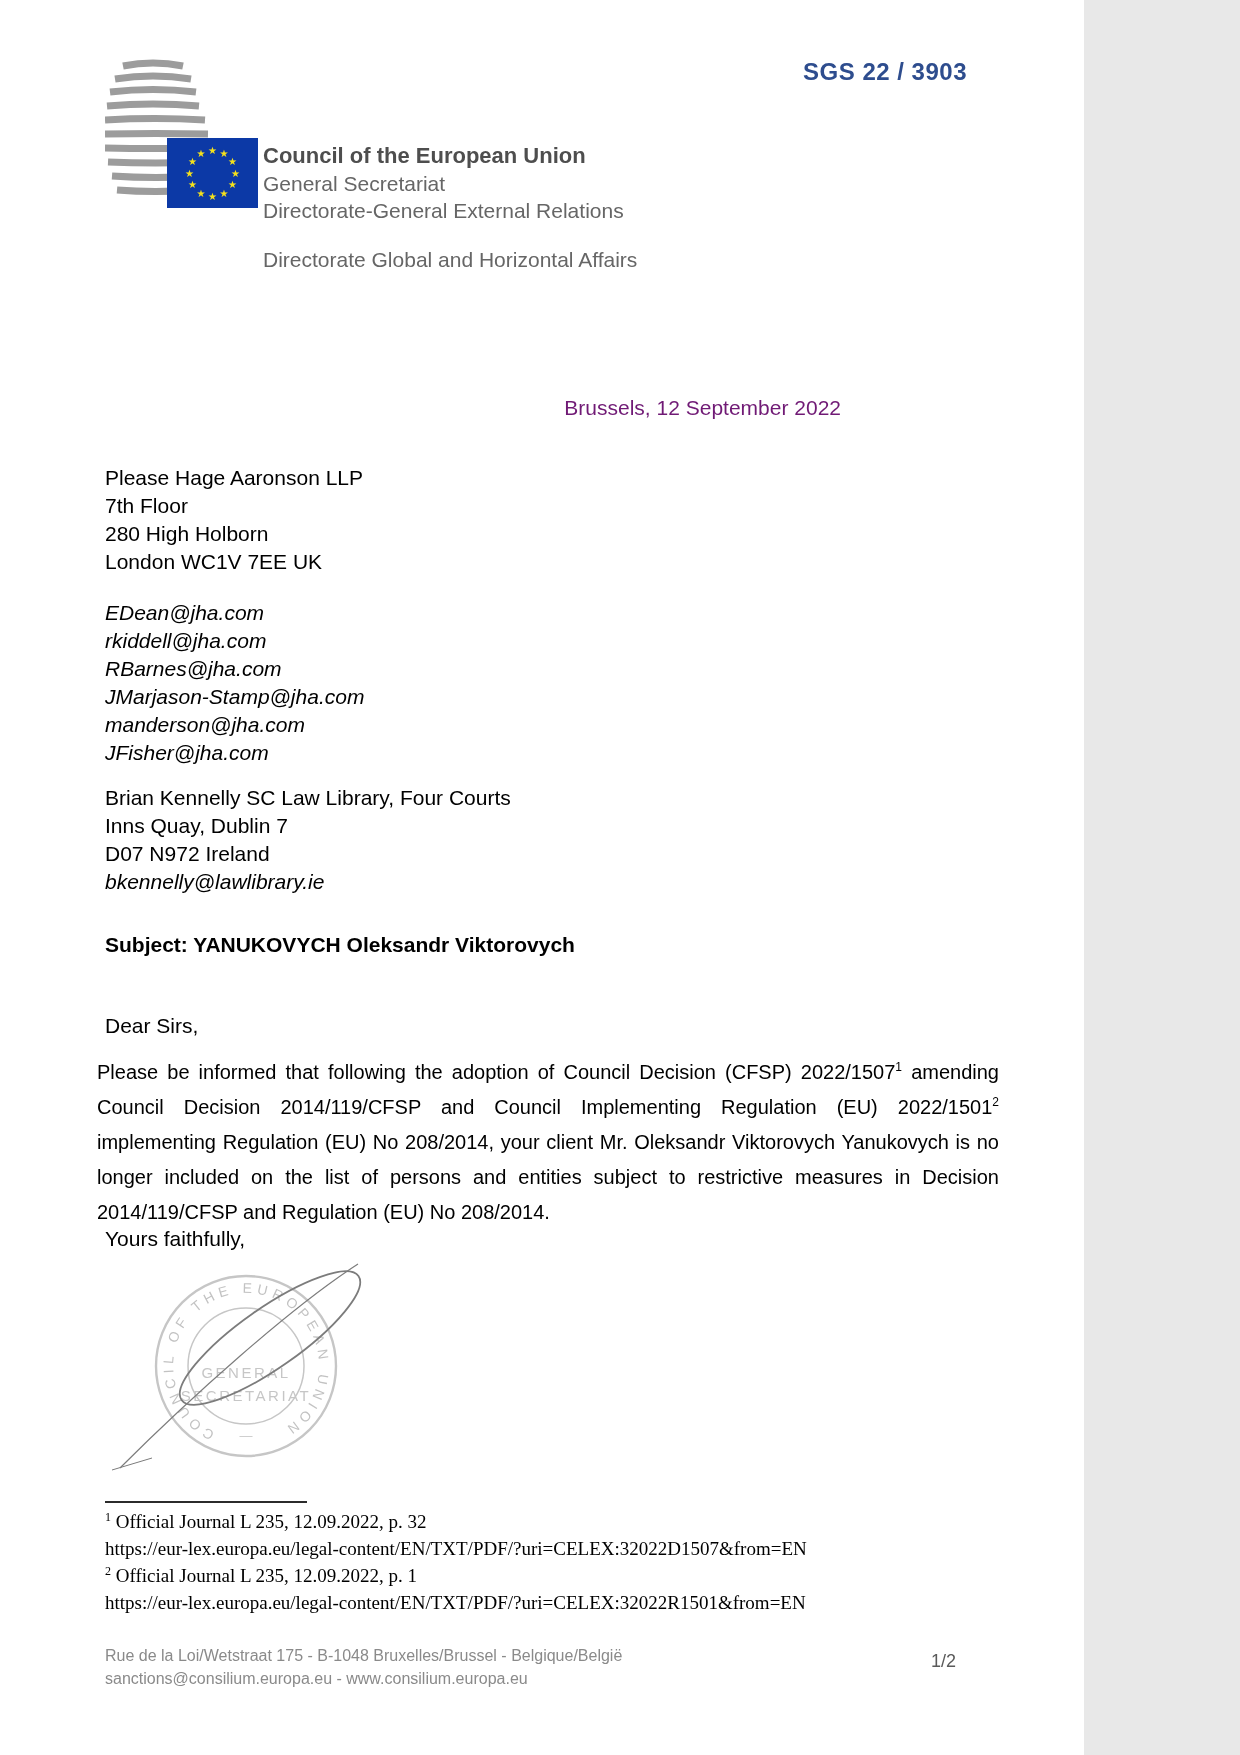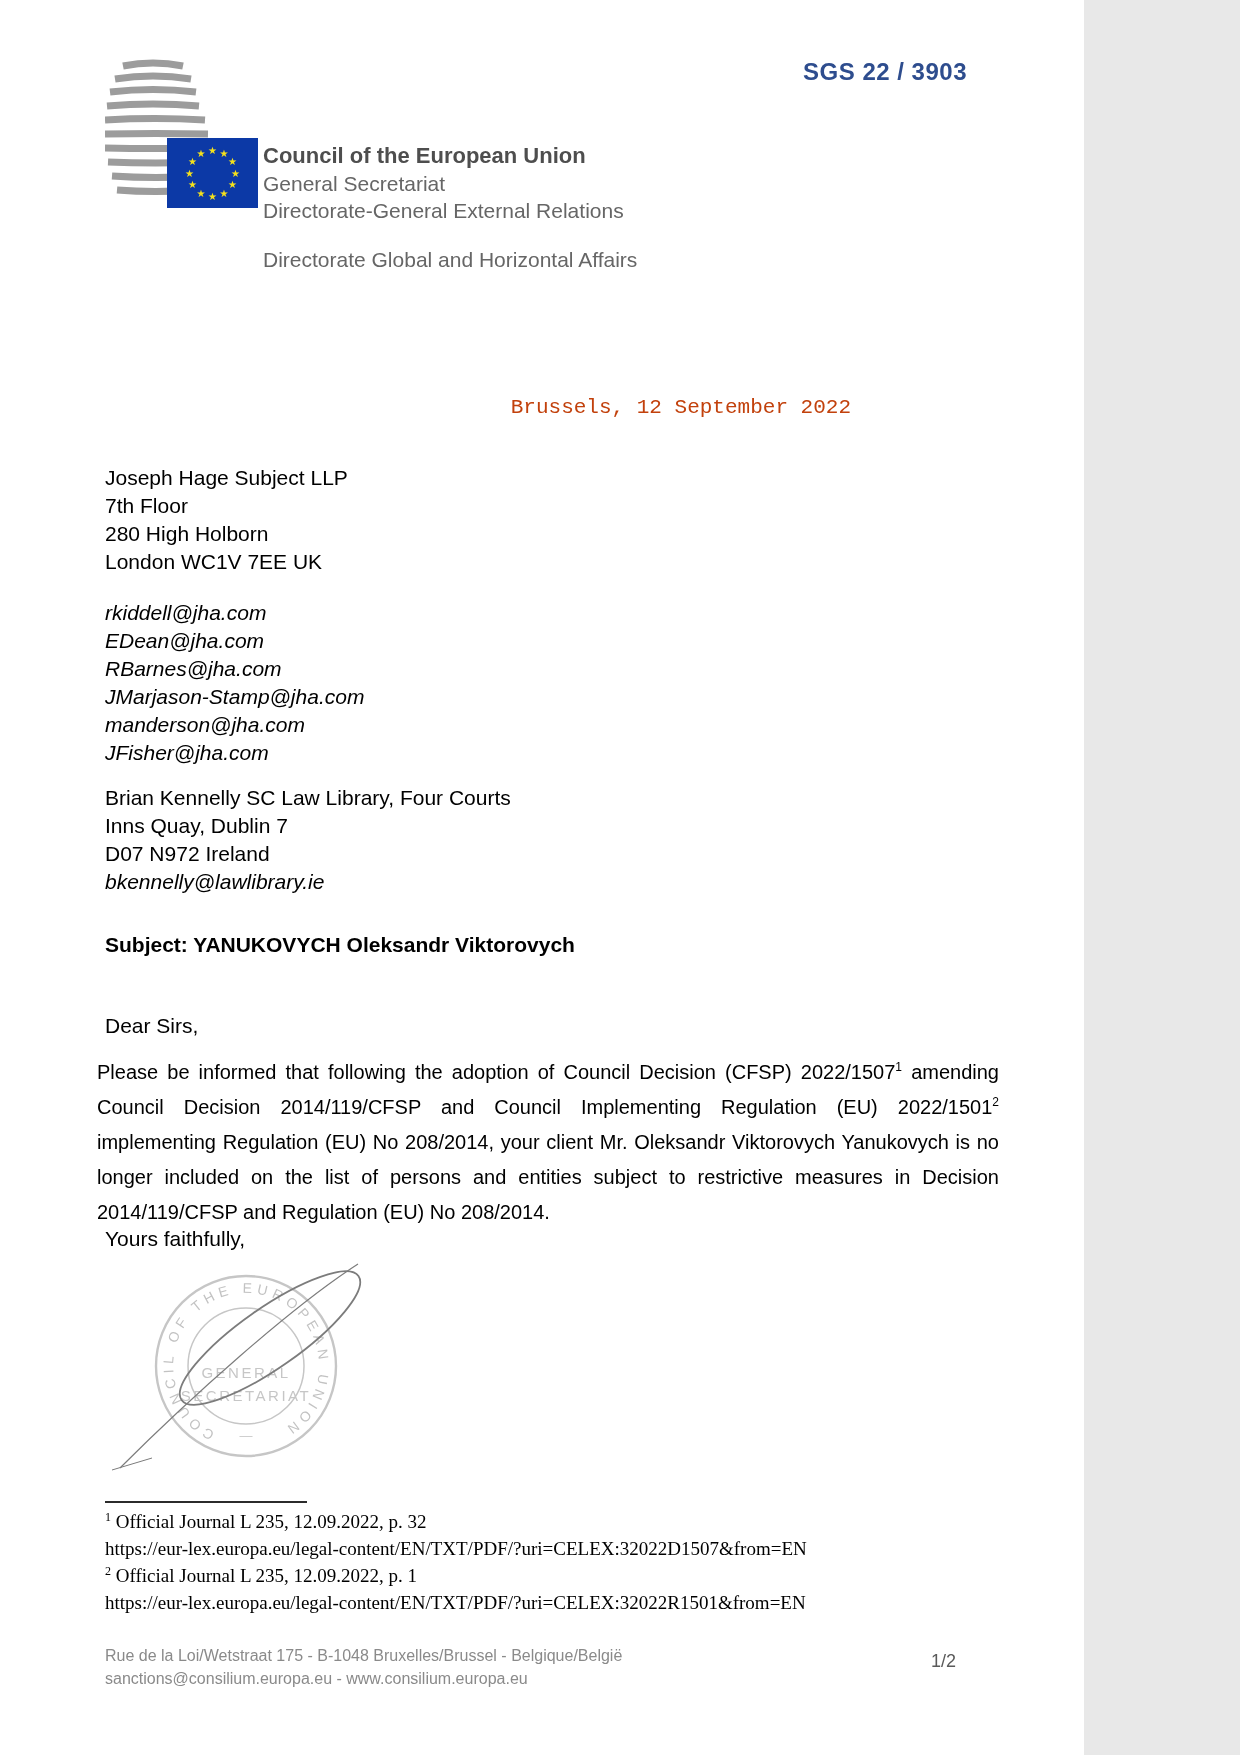--- a/index.html
+++ b/index.html
@@ -32,24 +32,23 @@
 
   
   .org-block { position: absolute; left: 263px; top: 141px; }
   .org-title { font-size: 22px; font-weight: bold; color: #4e4e4e; line-height: 29px; }
   .org-line { font-size: 21px; color: #666666; line-height: 27px; }
   .org-line-last { margin-top: 22px; }
 
   .dateline {
     position: absolute;
     top: 396px;
-    right: 233px;
+    right: 243px;
     font-size: 21px;
-    color: #c2410c;
-    font-family: Liberation Mono, monospace;
+    color: #701a75;
   }
 
   .recipient { position: absolute; left: 105px; top: 464px; font-size: 21px; line-height: 28px; }
   .recipient .em { font-style: italic; }
   .spacer-a { height: 23px; }
   .spacer-b { height: 17px; }
 
   .subject {
     position: absolute;
     left: 105px;
@@ -152,27 +151,27 @@
   <div class="org-block">
     <div class="org-title">Council of the European Union</div>
     <div class="org-line">General Secretariat</div>
     <div class="org-line">Directorate-General External Relations</div>
     <div class="org-line org-line-last">Directorate Global and Horizontal Affairs</div>
   </div>
 
   <div class="dateline">Brussels, 12 September 2022</div>
 
   <div class="recipient">
-    <div>Joseph Hage Subject LLP</div>
+    <div>Please Hage Aaronson LLP</div>
     <div>7th Floor</div>
     <div>280 High Holborn</div>
     <div>London WC1V 7EE UK</div>
     <div class="spacer-a"></div>
+    <div class="em">EDean@jha.com</div>
     <div class="em">rkiddell@jha.com</div>
-    <div class="em">EDean@jha.com</div>
     <div class="em">RBarnes@jha.com</div>
     <div class="em">JMarjason-Stamp@jha.com</div>
     <div class="em">manderson@jha.com</div>
     <div class="em">JFisher@jha.com</div>
     <div class="spacer-b"></div>
     <div>Brian Kennelly SC Law Library, Four Courts</div>
     <div>Inns Quay, Dublin 7</div>
     <div>D07 N972 Ireland</div>
     <div class="em">bkennelly@lawlibrary.ie</div>
   </div>

